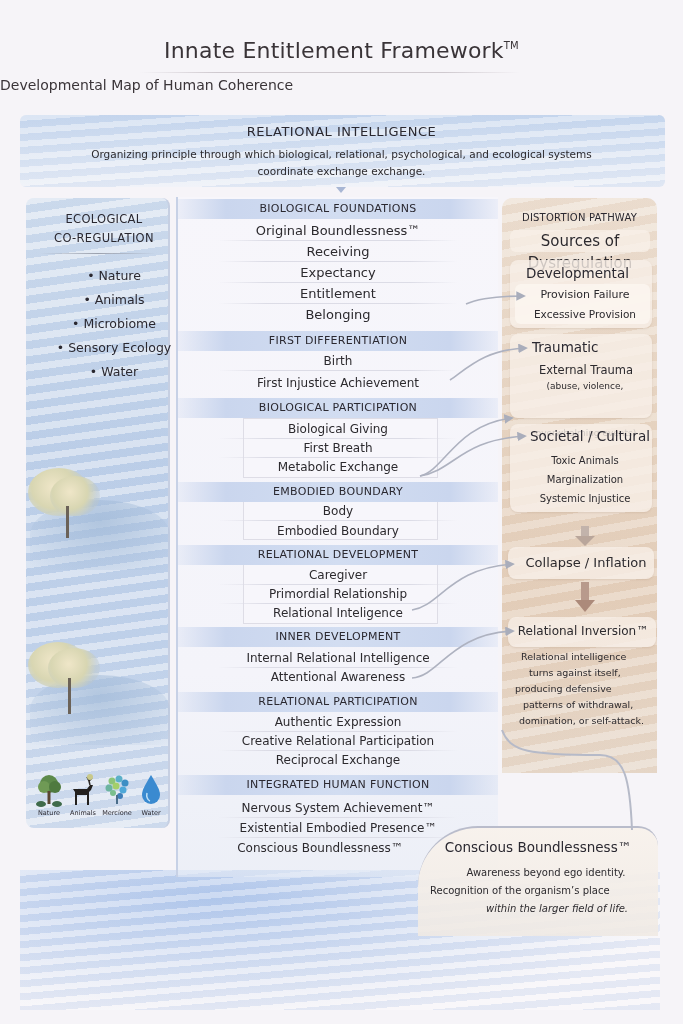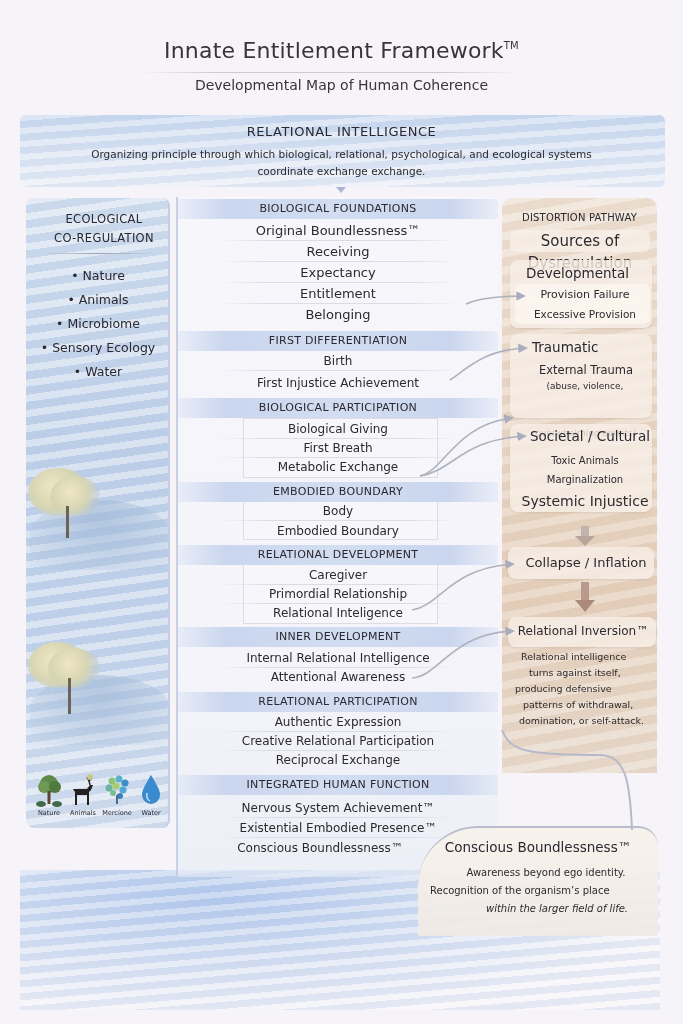--- a/index.html
+++ b/index.html
@@ -17,21 +17,21 @@
     position: absolute; left: 0; width: 683px; top: 38px;
     text-align: center; font-size: 22px; color: #3a3438; letter-spacing: 0.2px;
   }
   .title .tm { font-size: 10px; vertical-align: 9px; }
   .title-rule {
     position: absolute; left: 140px; width: 380px; top: 72px; height: 1px;
     background: linear-gradient(90deg, rgba(200,195,200,0), #cfc9cf 20%, #cfc9cf 80%, rgba(200,195,200,0));
   }
   .subtitle {
     position: absolute; left: 0; width: 683px; top: 77px;
-    text-align: center; font-size: 14px; color: #3a3438;
+    font-size: 14px; color: #3a3438;
   }
 
   
   .top-band {
     position: absolute; left: 20px; top: 115px; width: 645px; height: 72px;
     background:
       repeating-linear-gradient(176deg, rgba(255,255,255,0.35) 0 6px, rgba(170,195,230,0.15) 6px 13px),
       linear-gradient(180deg, #c9d8ee 0%, #d9e3f2 50%, #e9edf6 100%);
     border-radius: 6px;
   }
@@ -59,21 +59,21 @@
     border-right: 2px solid #c6cfe2;
   }
   .left-title {
     position: absolute; left: 26px; width: 156px; top: 210px;
     text-align: center; font-size: 11.5px; line-height: 19px; letter-spacing: 0.3px; color: #2a2830;
   }
   .left-rule {
     position: absolute; left: 40px; width: 116px; top: 253px; height: 1px;
     background: linear-gradient(90deg, rgba(150,150,160,0), #9aa0ad, rgba(150,150,160,0));
   }
-  .left-list { position: absolute; left: 26px; width: 144px; top: 264px; }
+  .left-list { position: absolute; left: 42px; width: 144px; top: 264px; }
   .left-list .li {
     text-align: center; font-size: 12.5px; line-height: 24px; color: #2a2830;
   }
   .tree {
     position: absolute;
   }
   .tree .canopy {
     position: absolute; border-radius: 50%;
     background: radial-gradient(circle at 40% 40%, #efe6c8 0%, #d8d6b2 45%, rgba(190,200,200,0.5) 70%, rgba(190,200,210,0) 100%);
   }
@@ -317,21 +317,21 @@
   <div class="r-box" style="top:334px;height:84px;"></div>
   <div class="r-box-head" style="left:532px;top:339px;">Traumatic</div>
   <div class="r-line" style="left:510px;width:152px;top:363px;font-size:11.5px;">External Trauma</div>
   <div class="r-line" style="left:510px;width:150px;top:381px;font-size:9px;">(abuse, violence,</div>
   <div class="r-line" style="left:510px;width:152px;top:396px;font-size:9px;margin-top:32px;">overwhelming events)</div>
 
   <div class="r-box" style="top:424px;height:88px;"></div>
   <div class="r-box-head" style="left:530px;top:428px;">Societal / Cultural</div>
   <div class="r-line" style="left:510px;width:150px;top:455px;font-size:10px;">Toxic Animals</div>
   <div class="r-line" style="left:510px;width:150px;top:474px;font-size:10px;">Marginalization</div>
-  <div class="r-line" style="left:510px;width:150px;top:493px;font-size:14px;">Systemic Injustice</div>
+  <div class="r-line" style="left:510px;width:150px;top:493px;font-size:10px;">Systemic Injustice</div>
 
   <div class="r-arrow-stem" style="left:581px;top:526px;height:10px;background:#c2b3ab;"></div>
   <div class="r-arrow-down" style="left:575px;top:536px;border-top:10px solid #b9a69b;"></div>
 
   <div class="r-box" style="top:547px;height:32px;left:508px;width:146px;"></div>
   <div class="r-line" style="left:508px;width:156px;top:555px;font-size:13px;">Collapse / Inflation</div>
 
   <div class="r-arrow-stem" style="left:581px;top:582px;height:20px;background:#b89a8c;"></div>
   <div class="r-arrow-down" style="left:575px;top:600px;border-top:12px solid #ac8a7a;"></div>
 

